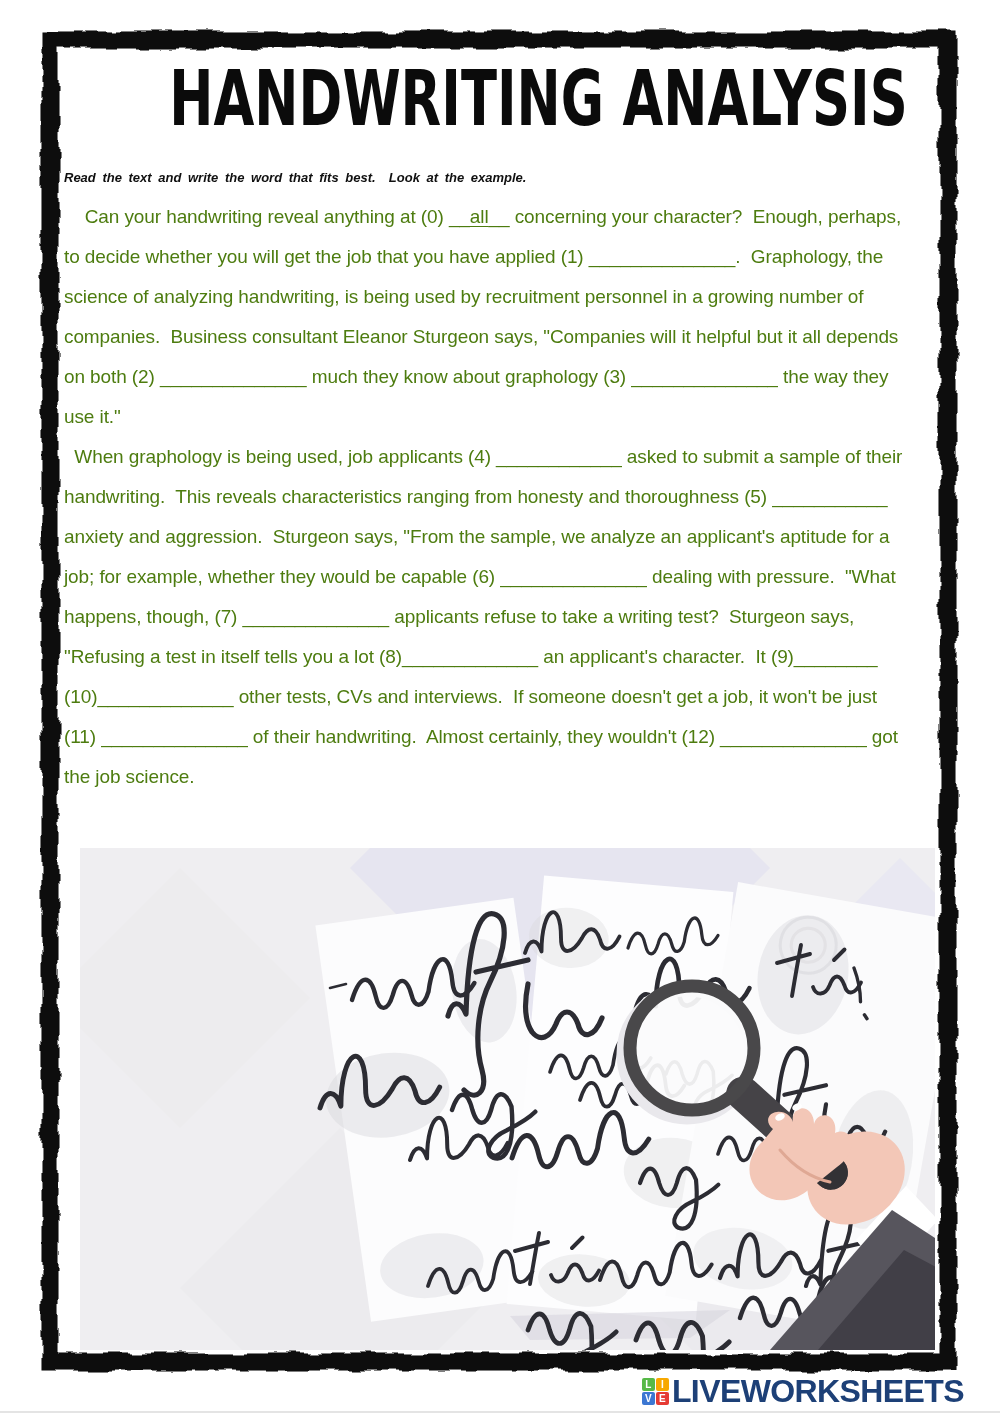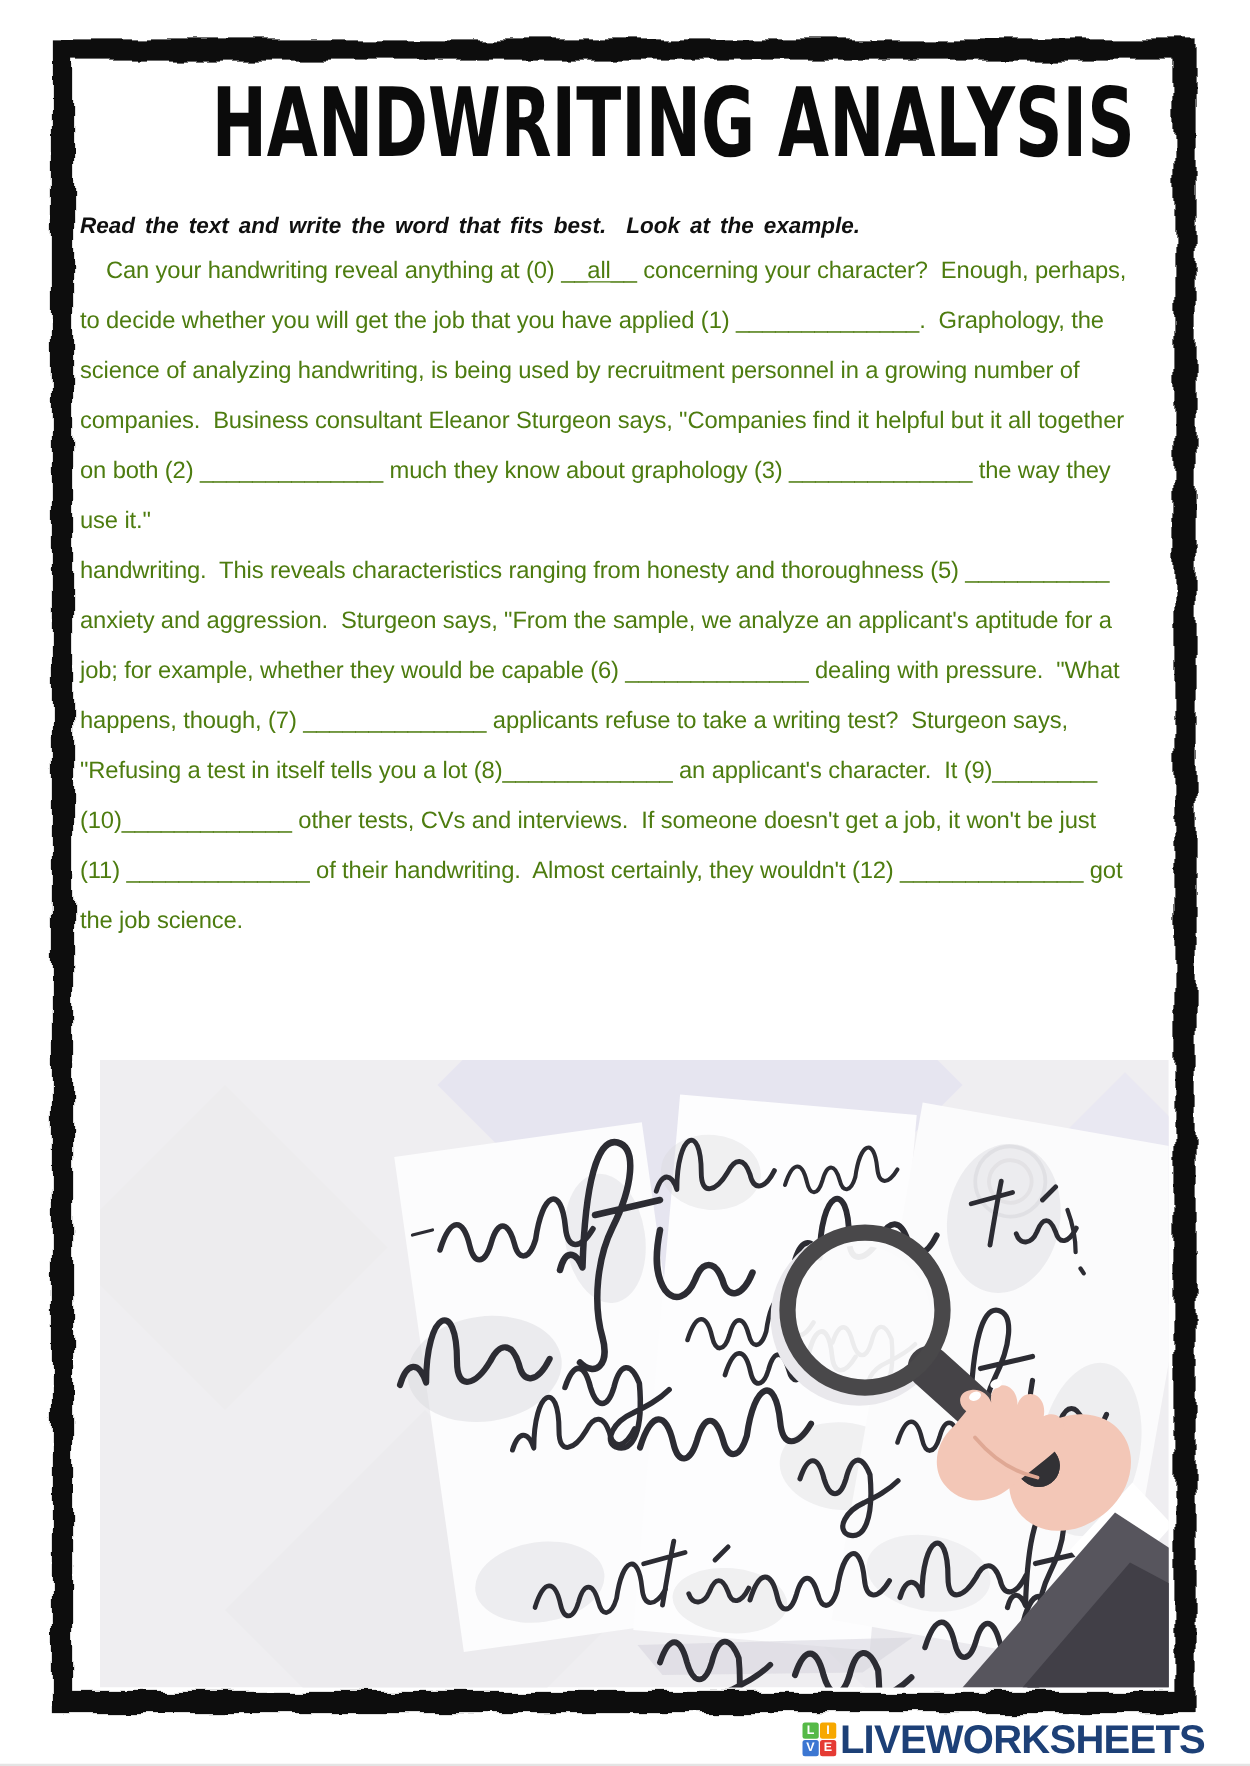--- a/index.html
+++ b/index.html
@@ -2,21 +2,21 @@
 <html><head>
 <meta charset="utf-8">
 <style>
   html,body{margin:0;padding:0;background:#ffffff;}
   .canvas{position:relative;width:1000px;height:1413px;background:#ffffff;
           font-family:"Liberation Sans",sans-serif;overflow:hidden;}
   .frame-svg{position:absolute;left:0;top:0;}
   .title{position:absolute;left:0;right:0;top:54px;text-align:right;font-weight:700;color:#0b0b0b;}
   .title span{display:inline-block;font-size:66px;font-family:"DejaVu Sans",sans-serif;
               transform:scale(.80,1.16);transform-origin:center top;white-space:nowrap;}
-  .instruction{position:absolute;left:64px;top:170px;font-size:18px;font-weight:700;font-style:italic;
+  .instruction{position:absolute;left:64px;top:170px;font-size:13px;font-weight:700;font-style:italic;
                word-spacing:3px;color:#101010;white-space:pre;}
   .exercise{position:absolute;left:64px;top:206px;width:882px;font-size:19px;color:#4d7c0f;}
   .exercise .line{height:40px;white-space:pre;letter-spacing:-0.1px;}
   .answer{text-decoration:underline;text-underline-offset:3px;}
   .illus-wrap{position:absolute;left:80px;top:848px;width:855px;height:502px;}
   .logo{position:absolute;right:36px;bottom:6px;display:flex;align-items:center;gap:3px;}
   .tiles{display:grid;grid-template-columns:13px 13px;grid-auto-rows:13px;gap:1px;}
   .tile{color:#fff;font-size:10px;font-weight:700;text-align:center;line-height:13px;border-radius:2px;
         font-family:"Liberation Sans",sans-serif;}
   .logo-text{font-size:32px;font-weight:800;letter-spacing:-0.6px;line-height:1;}
@@ -41,23 +41,24 @@
   <div class="title">
     <span>HANDWRITING ANALYSIS</span>
   </div>
 
   <div class="instruction">Read the text and write the word that fits best.  Look at the example.</div>
 
   <div class="exercise">
       <div class="line"><span>    Can your handwriting reveal anything at (0) __</span><span class="answer">all</span><span>__ concerning your character?  Enough, perhaps,</span></div>
       <div class="line"><span>to decide whether you will get the job that you have applied (1) ______________.  Graphology, the</span></div>
       <div class="line"><span>science of analyzing handwriting, is being used by recruitment personnel in a growing number of</span></div>
-      <div class="line"><span>companies.  Business consultant Eleanor Sturgeon says, "Companies find it helpful but it all together</span></div>
+      <div class="line"><span>companies.  Business consultant Eleanor Sturgeon says, "Companies will it helpful but it all depends</span></div>
       <div class="line"><span>on both (2) ______________ much they know about graphology (3) ______________ the way they</span></div>
       <div class="line"><span>use it."</span></div>
+      <div class="line"><span>  When graphology is being used, job applicants (4) ____________ asked to submit a sample of their</span></div>
       <div class="line"><span>handwriting.  This reveals characteristics ranging from honesty and thoroughness (5) ___________</span></div>
       <div class="line"><span>anxiety and aggression.  Sturgeon says, "From the sample, we analyze an applicant's aptitude for a</span></div>
       <div class="line"><span>job; for example, whether they would be capable (6) ______________ dealing with pressure.  "What</span></div>
       <div class="line"><span>happens, though, (7) ______________ applicants refuse to take a writing test?  Sturgeon says,</span></div>
       <div class="line"><span>"Refusing a test in itself tells you a lot (8)_____________ an applicant's character.  It (9)________</span></div>
       <div class="line"><span>(10)_____________ other tests, CVs and interviews.  If someone doesn't get a job, it won't be just</span></div>
       <div class="line"><span>(11) ______________ of their handwriting.  Almost certainly, they wouldn't (12) ______________ got</span></div>
       <div class="line"><span>the job science.</span></div>
     </div>
 

